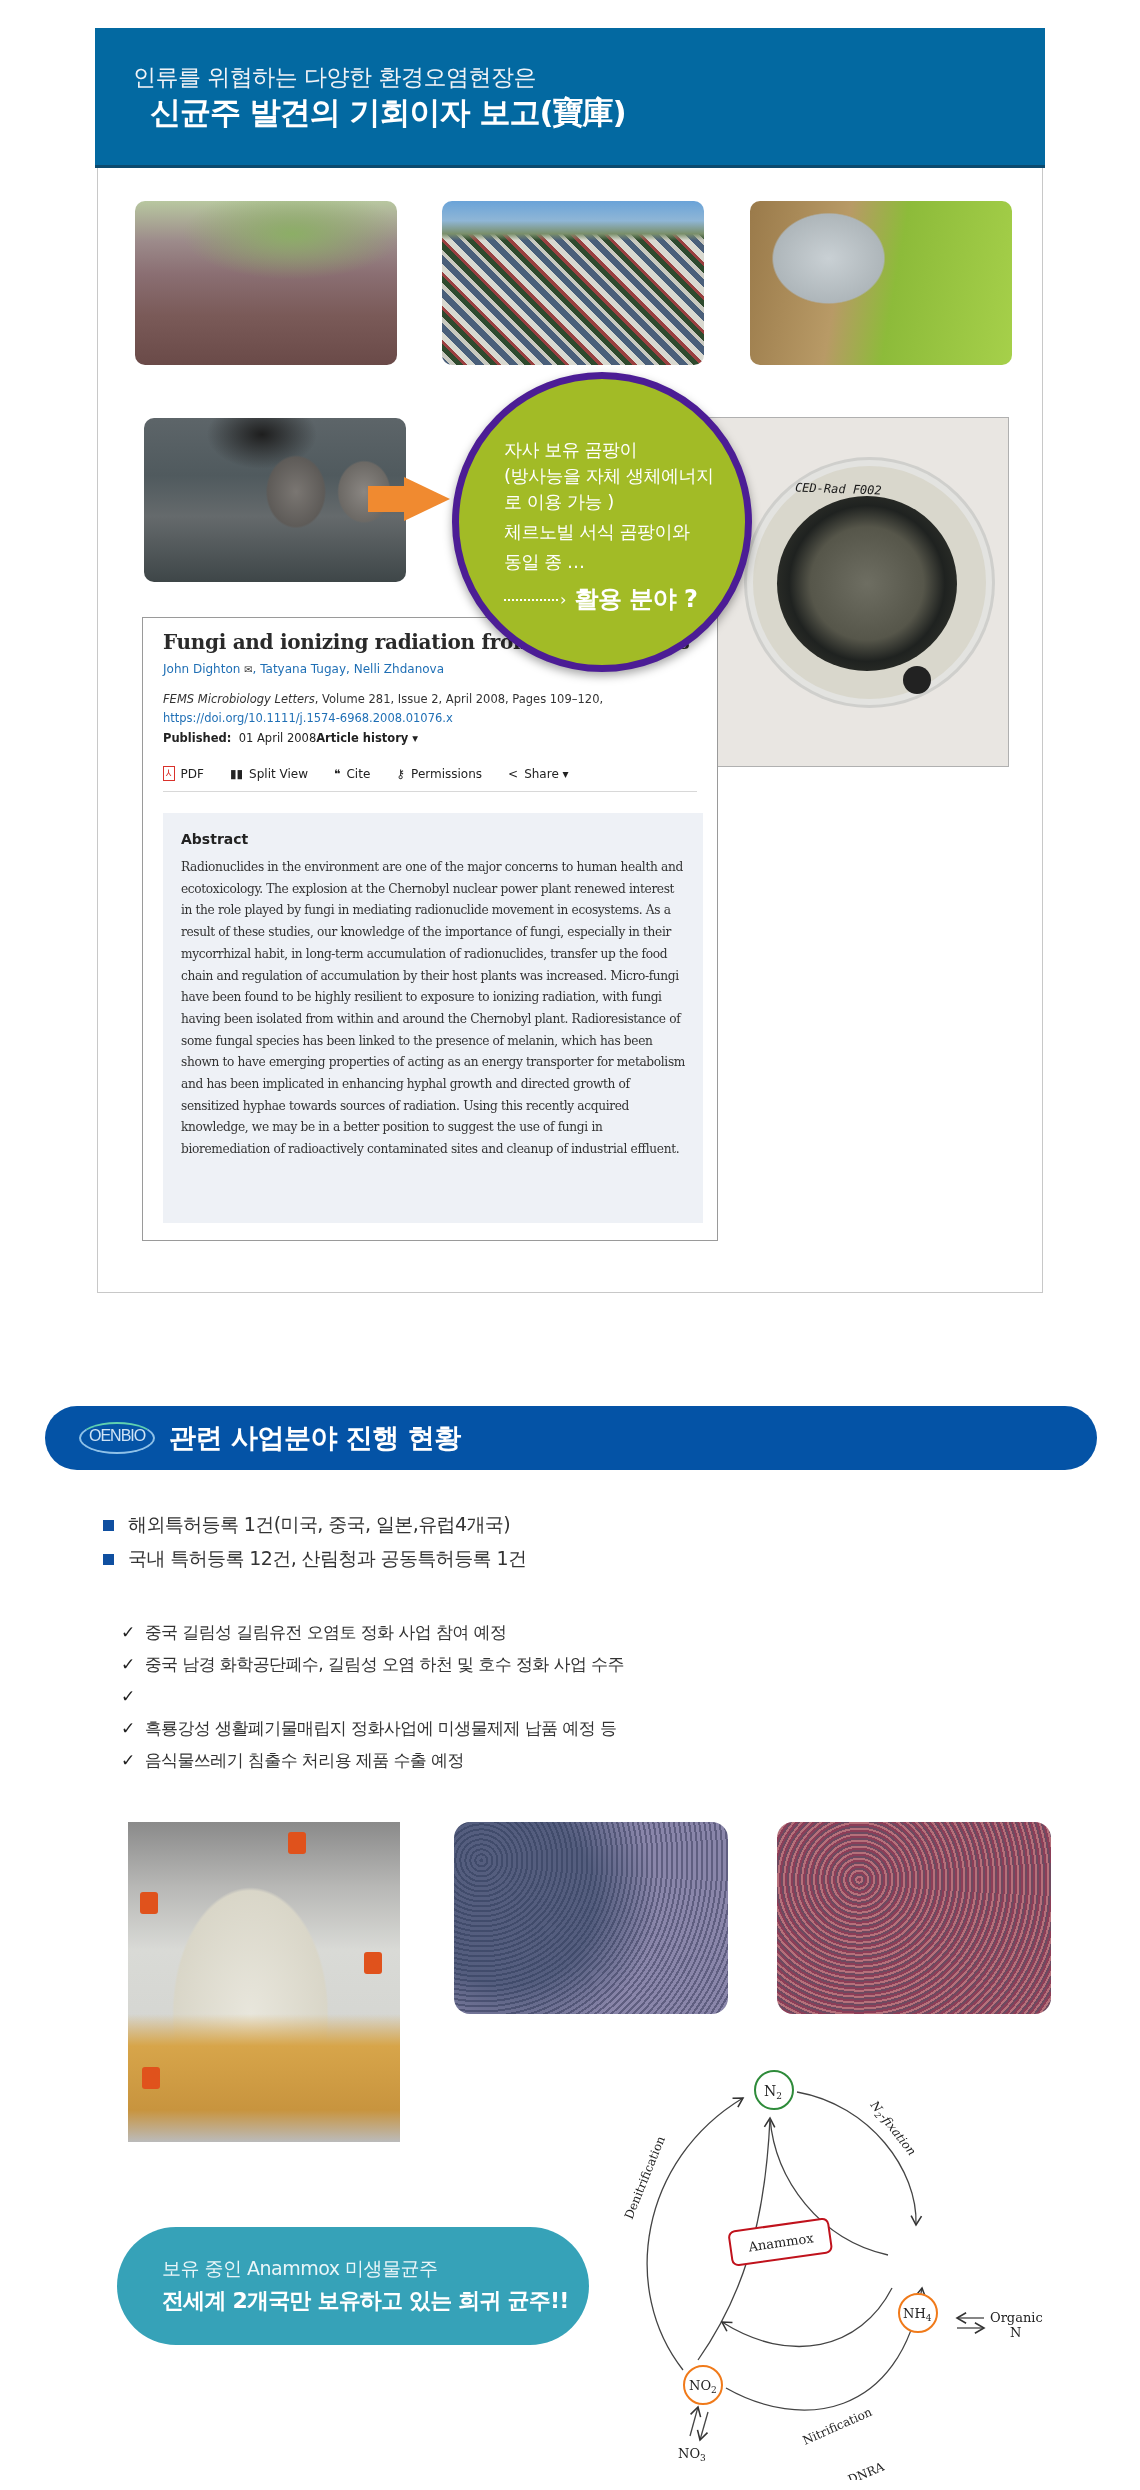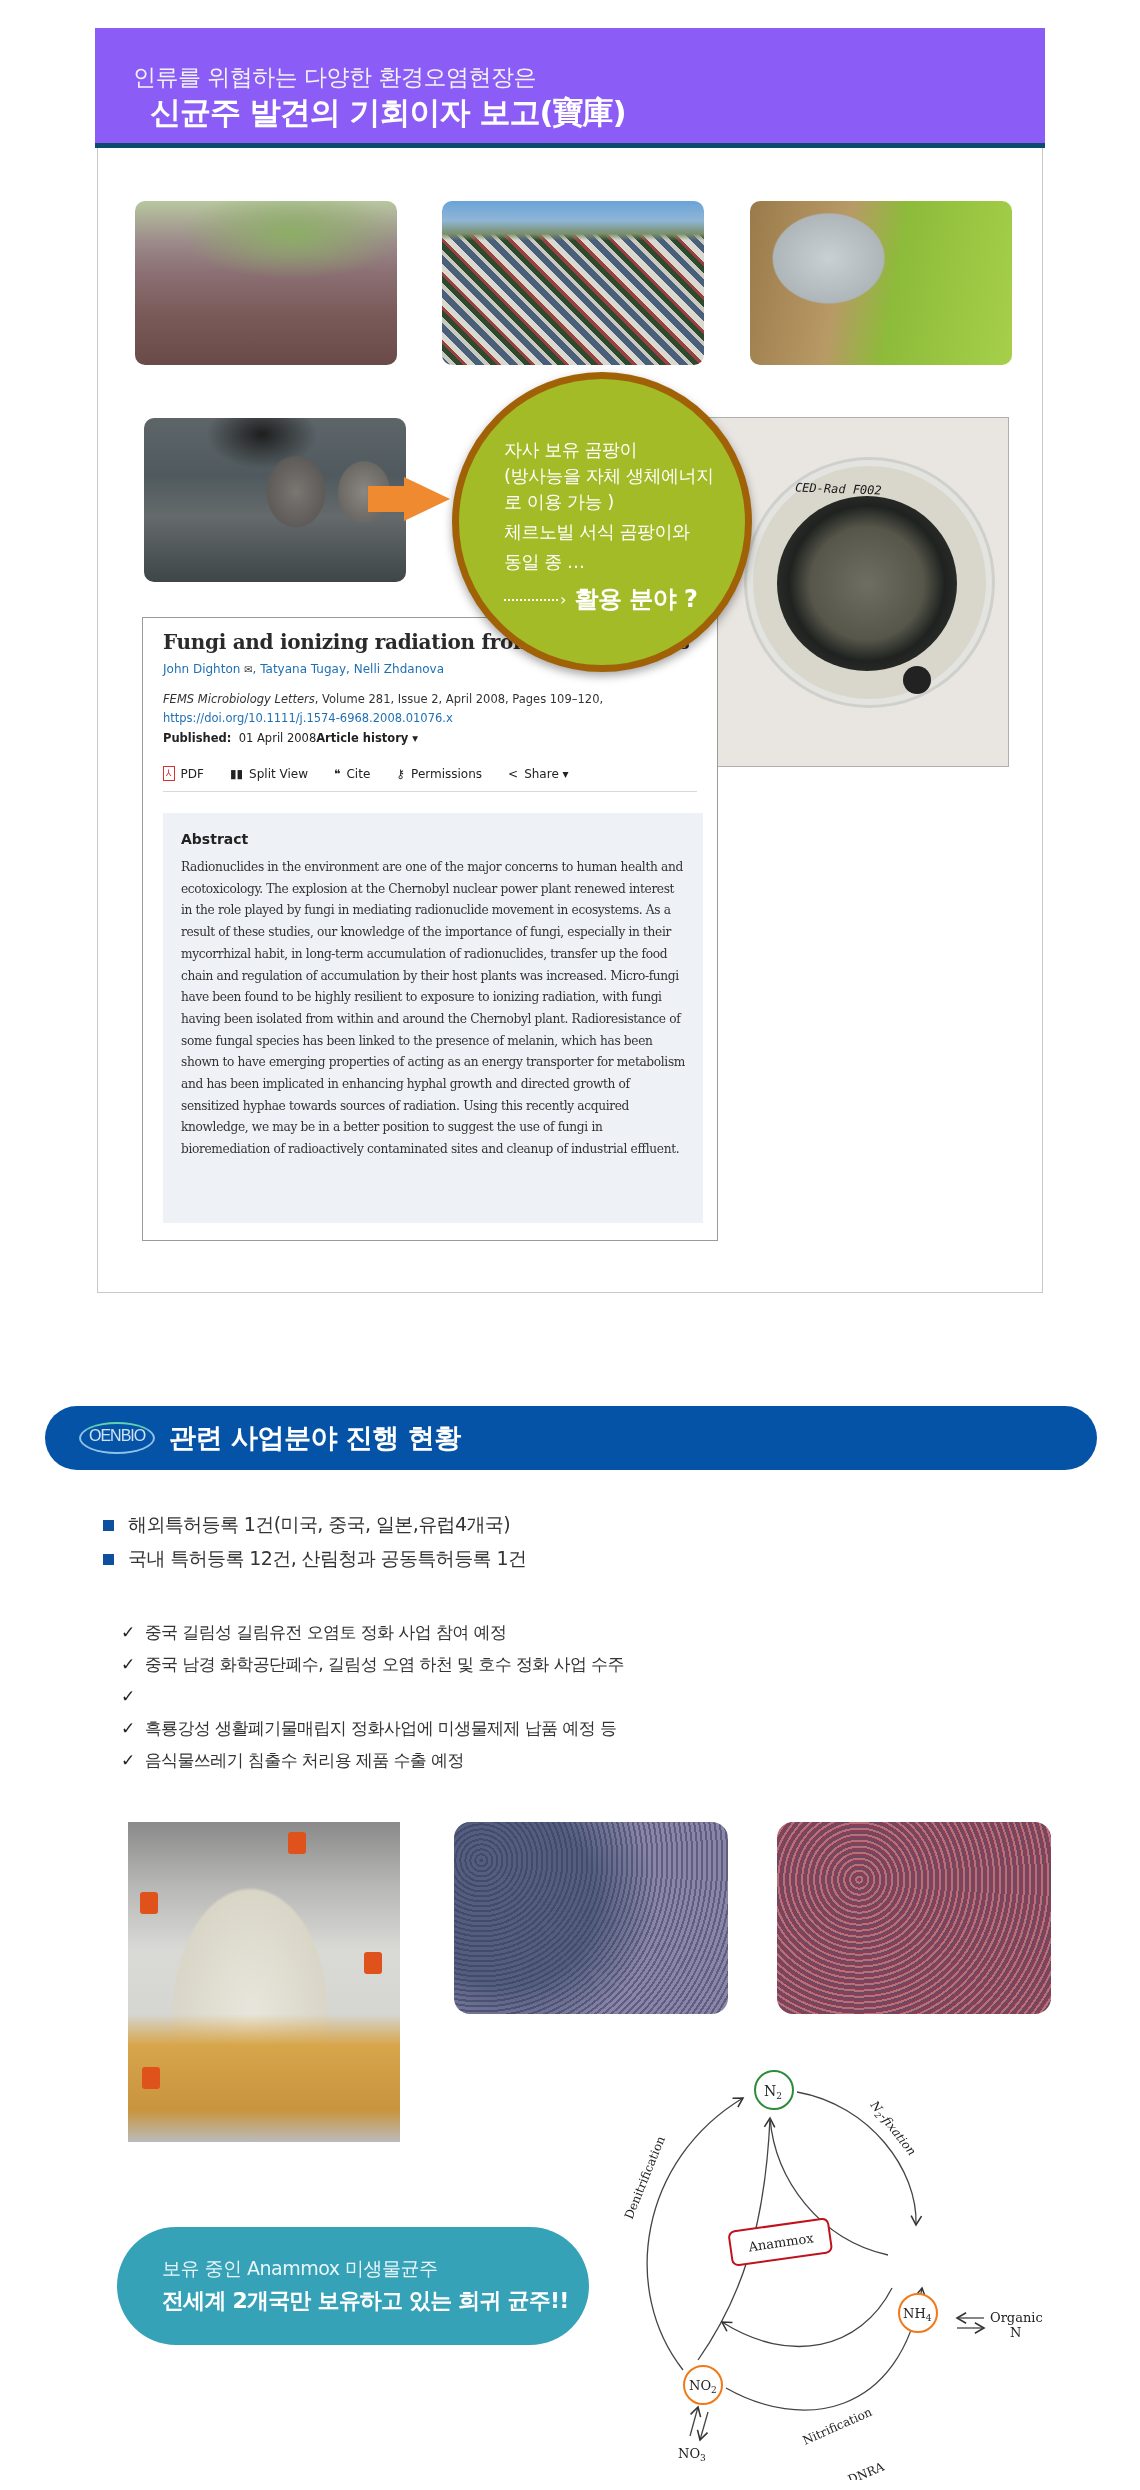--- a/index.html
+++ b/index.html
@@ -1,21 +1,21 @@
 <!DOCTYPE html>
 <html><head>
 <meta charset="utf-8">
 <style>
   * { box-sizing: border-box; margin: 0; padding: 0; }
   html, body { width: 1140px; background: #ffffff; }
   body { position: relative; height: 2490px; font-family: "DejaVu Sans", "Liberation Sans", sans-serif; color: #333; overflow: hidden; }
 
   
   .card1 { position: absolute; left: 97px; top: 28px; width: 946px; height: 1265px; border: 1px solid #c8c8c8; border-top: none; background: #fff; }
-  .banner { position: absolute; left: 95px; top: 28px; width: 950px; height: 120px; background: #8b5cf6; border-bottom: 5px solid #0c4a6e; }
+  .banner { position: absolute; left: 95px; top: 28px; width: 950px; height: 140px; background: #0369a1; border-bottom: 3px solid #0c4a6e; }
   .banner .line1 { position: absolute; left: 38px; top: 34px; font-size: 23px; color: #f1f3f7; letter-spacing: -0.5px; }
   .banner .line2 { position: absolute; left: 38px; top: 64px; font-size: 31px; font-weight: bold; color: #ffffff; letter-spacing: -1px; margin-left: 17px; }
 
   .photo { position: absolute; border-radius: 10px; overflow: hidden; }
   .ph-soil { left: 135px; top: 201px; width: 262px; height: 164px;
     background:
       radial-gradient(ellipse 60% 40% at 60% 20%, #8cae66 0%, rgba(140,174,102,0) 70%),
       linear-gradient(180deg, #b8c7a0 0%, #9c8a8a 25%, #8a6e72 45%, #7a5a58 70%, #6a4a48 100%); }
   .ph-trash { left: 442px; top: 201px; width: 262px; height: 164px;
     background:
@@ -34,21 +34,21 @@
 
   .arrow { position: absolute; left: 368px; top: 486px; width: 38px; height: 26px; background: #f08a30; }
   .arrow-head { position: absolute; left: 404px; top: 477px; width: 0; height: 0; border-top: 22px solid transparent; border-bottom: 22px solid transparent; border-left: 46px solid #f08a30; }
 
   .petri { position: absolute; left: 704px; top: 417px; width: 305px; height: 350px; border: 1px solid #b0b0b0; background: #e9e6e2; overflow: hidden; }
   .petri .dish { position: absolute; left: 42px; top: 42px; width: 245px; height: 245px; border-radius: 50%; background: #d9d7cc; border: 6px solid #e3e3e0; box-shadow: 0 0 0 3px #cfcfcc; }
   .petri .colony { position: absolute; left: 24px; top: 30px; width: 180px; height: 175px; border-radius: 50%; background: radial-gradient(circle, #6e6e62 0%, #56564a 45%, #1f2220 62%, #2b2d28 75%, rgba(80,80,70,0.6) 88%, rgba(200,200,190,0) 100%); }
   .petri .spot { position: absolute; left: 150px; top: 200px; width: 28px; height: 28px; border-radius: 50%; background: #222; }
   .petri .label { position: absolute; left: 90px; top: 64px; font-family: "DejaVu Sans Mono", monospace; font-size: 12px; color: #1a1a1a; font-style: italic; transform: rotate(2deg); }
 
-  .bubble { position: absolute; left: 452px; top: 372px; width: 300px; height: 300px; border-radius: 50%; background: #a2bb26; border: 7px solid #a16207; box-shadow: 0 4px 10px rgba(0,0,0,0.35); }
+  .bubble { position: absolute; left: 452px; top: 372px; width: 300px; height: 300px; border-radius: 50%; background: #a2bb26; border: 7px solid #4c1d95; box-shadow: 0 4px 10px rgba(0,0,0,0.35); }
   .bubble .t { position: absolute; left: 45px; color: #ffffff; font-size: 18px; letter-spacing: -0.5px; line-height: 26px; }
   .bubble .t1 { top: 58px; }
   .bubble .t2 { top: 84px; }
   .bubble .t3 { top: 110px; }
   .bubble .t4 { top: 140px; text-align: center; }
   .bubble .t5 { top: 170px; }
   .bubble .cta { position: absolute; left: 45px; top: 204px; display: flex; align-items: center; gap: 8px; color: #fff; }
   .bubble .cta .dots { width: 54px; border-top: 2px dotted #ffffff; position: relative; top: 1px; }
   .bubble .cta .head { font-size: 16px; margin-left: -6px; }
   .bubble .cta .big { font-size: 24px; font-weight: bold; letter-spacing: -0.5px; }

